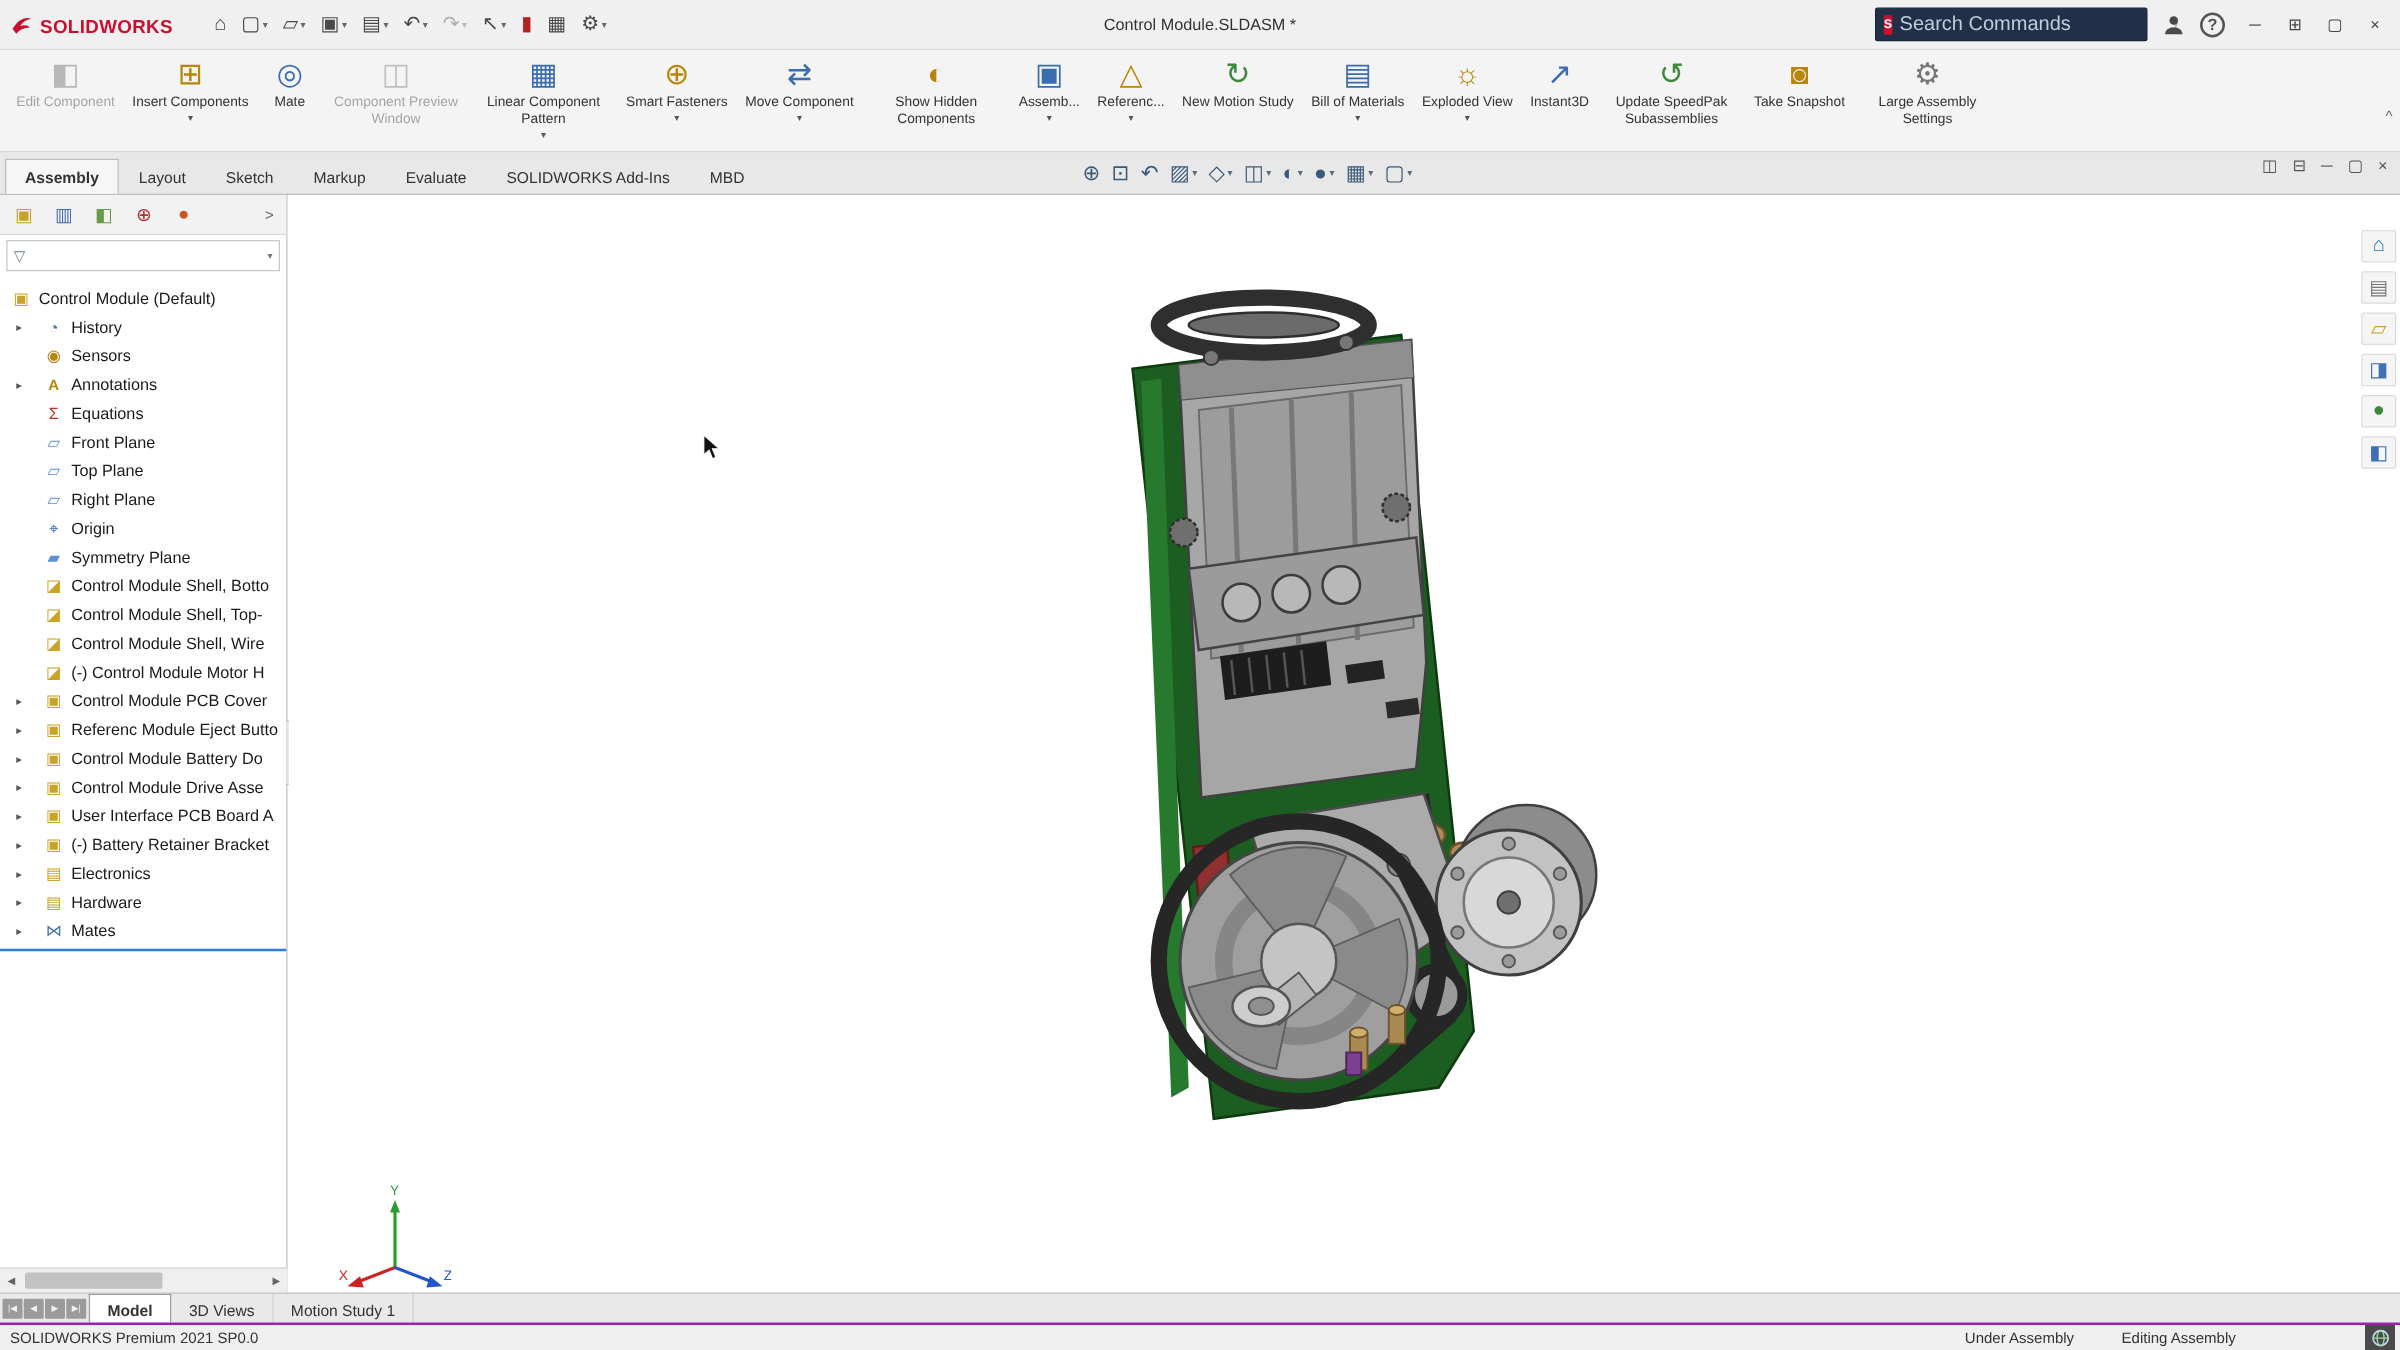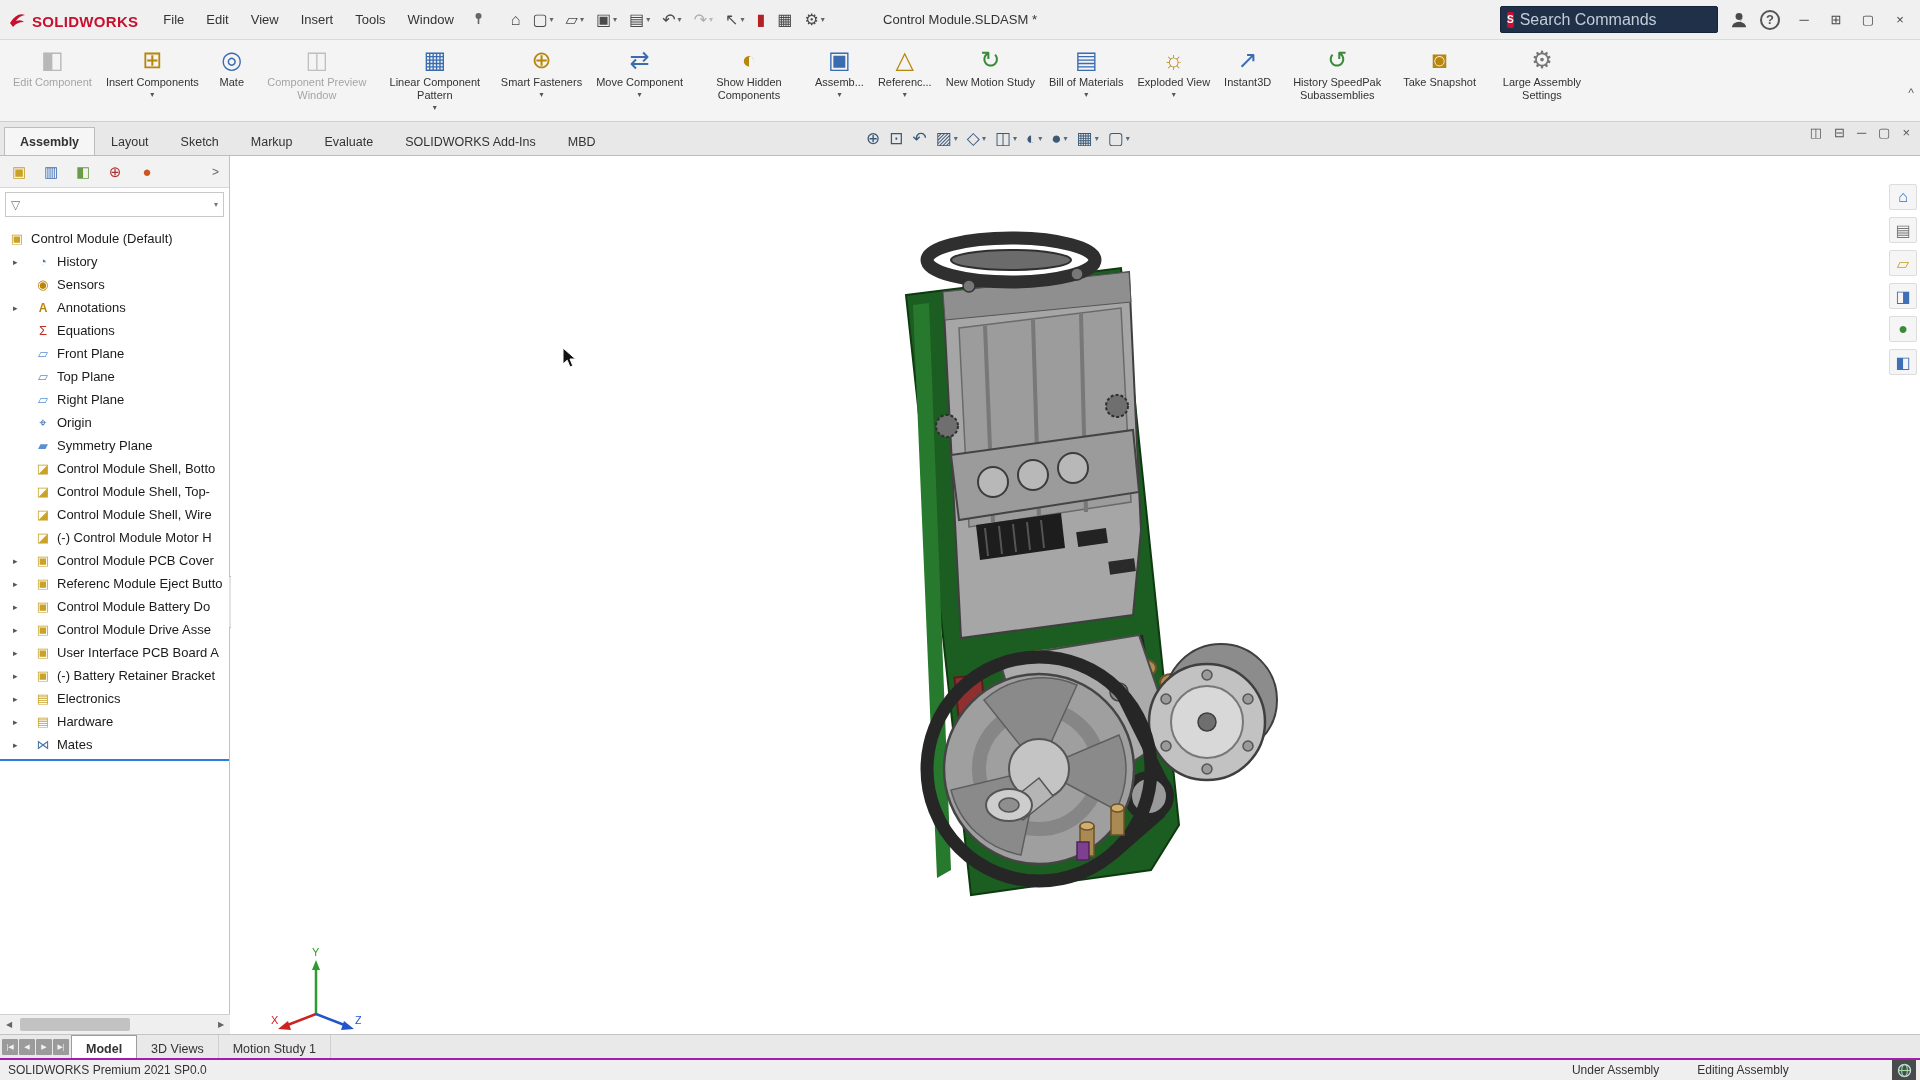--- a/index.html
+++ b/index.html
@@ -109,34 +109,20 @@
 </head>
 <body>
 
 <div class="titlebar">
   <div class="brand">
     <svg width="20" height="20" viewBox="0 0 20 20">
       <path d="M2,13 Q9,2 17,5 Q11,6 8,11 Q13,9 16,12 Q9,12 5,17 Z" fill="#c8102e"></path>
     </svg>
     <span class="brand-text">SOLIDWORKS</span>
   </div>
-  <div class="menubar">
-    <span class="menu-item">File</span>
-    <span class="menu-item">Edit</span>
-    <span class="menu-item">View</span>
-    <span class="menu-item">Insert</span>
-    <span class="menu-item">Tools</span>
-    <span class="menu-item">Window</span>
-    <span class="pin">
-      <svg width="11" height="13" viewBox="0 0 11 13">
-          <circle cx="5.5" cy="4" r="3" fill="#666"></circle>
-          <line x1="5.5" y1="6" x2="5.5" y2="12" stroke="#666" stroke-width="1.6"></line>
-        </svg>
-    </span>
-  </div>
   <div class="quickbar">
     <span class="qbtn">
         <span class="g">⌂</span>
       </span>
     <span class="qbtn">
         <span class="g">▢</span>
         <span class="c">▾</span>
       </span>
     <span class="qbtn">
         <span class="g">▱</span>
@@ -260,21 +246,21 @@
     <span class="ric c-gold">☼</span>
     <span class="rlabel">Exploded View</span>
     <span class="rcaret">▾</span>
   </div>
   <div class="rbtn">
     <span class="ric c-blue">↗</span>
     <span class="rlabel">Instant3D</span>
   </div>
   <div class="rbtn">
     <span class="ric c-green">↺</span>
-    <span class="rlabel">History SpeedPak Subassemblies</span>
+    <span class="rlabel">Update SpeedPak Subassemblies</span>
   </div>
   <div class="rbtn">
     <span class="ric c-gold">◙</span>
     <span class="rlabel">Take Snapshot</span>
   </div>
   <div class="rbtn">
     <span class="ric c-gray">⚙</span>
     <span class="rlabel">Large Assembly Settings</span>
   </div>
   <span class="ribbon-collapse">^</span>

